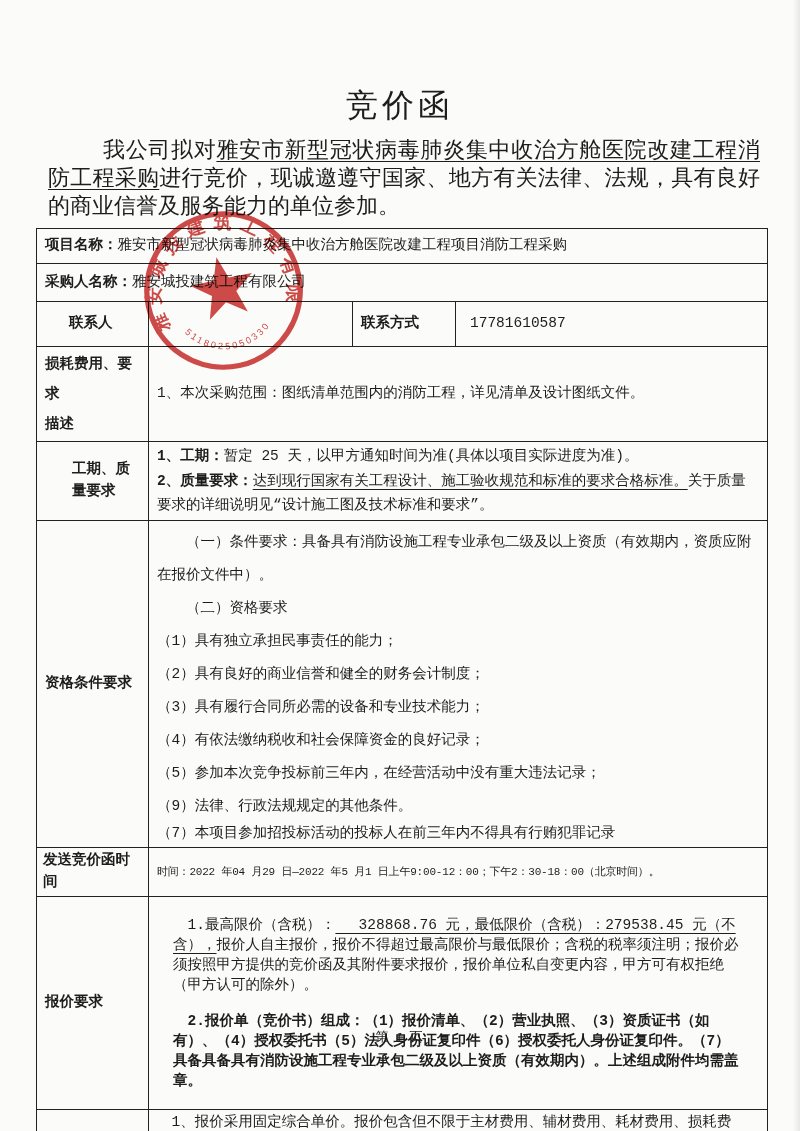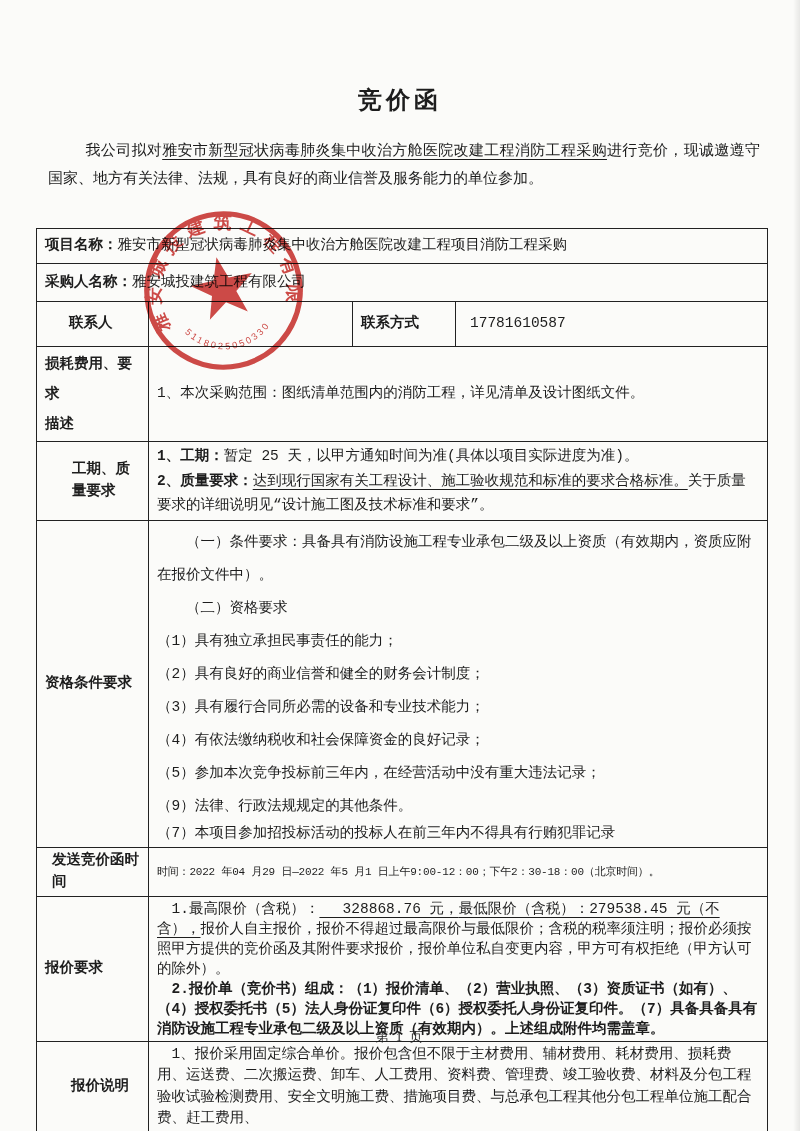--- a/index.html
+++ b/index.html
@@ -6,25 +6,25 @@
   body{
     width:800px;height:1131px;position:relative;overflow:hidden;
     background:#fbfbf9;
     font-family:"Liberation Serif","DejaVu Serif",serif;
     color:#1d1d1d;
   }
   .edge-shade{position:absolute;right:0;top:0;width:7px;height:100%;
     background:linear-gradient(to right,rgba(0,0,0,0),rgba(0,0,0,0.08));}
   .doc-title{
     position:absolute;top:84px;left:0;width:100%;margin:0;
-    text-align:center;font-size:24px;font-weight:bold;letter-spacing:4px;
+    text-align:center;font-size:32px;font-weight:normal;letter-spacing:4px;
   }
   .intro{
     position:absolute;top:136px;left:48px;width:712px;margin:0;
-    font-size:15px;line-height:28px;text-align:justify;text-indent:2.5em;
+    font-size:22px;line-height:28px;text-align:justify;text-indent:2.5em;
     word-break:break-all;
   }
   .u{text-decoration:underline;text-underline-offset:4px;text-decoration-thickness:1px;}
 
   table.bid{
     position:absolute;left:36px;top:228px;width:731px;
     border-collapse:collapse;table-layout:fixed;
     font-size:14.5px;line-height:1.5;
   }
   table.bid td{
@@ -36,21 +36,21 @@
   td.lbl{font-weight:bold;}
   .lblb{font-weight:bold;}
   td.topalign{vertical-align:top;padding-top:9px;}
   .two-line-label span{display:block;line-height:30px;}
   .qual-cell{padding:4px 8px 2px 10px;}
   .qual-cell p{margin:0;line-height:33px;}
   .qual-cell p.qi{text-indent:2em;}
   .qual-cell p.qlast{line-height:20px;}
   .sched-cell{line-height:24.5px;}
   .time-cell{white-space:nowrap;font-size:11px;letter-spacing:-0.2px;overflow:hidden;}
-  .quote-cell p{margin:0;line-height:20px;text-indent:1em;}
+  .quote-cell p{margin:16px;line-height:20px;text-indent:1em;}
   .quote-cell p.bold{font-weight:bold;}
   .note-cell{line-height:21.5px;text-indent:1em;vertical-align:top;padding-top:5px;}
   .footer{
     position:absolute;top:1028px;left:0;width:100%;
     text-align:center;font-size:13px;letter-spacing:2px;
   }
   .stamp{
     position:absolute;left:141px;top:208px;width:165px;height:165px;
     transform:rotate(-12deg);
     opacity:0.87;mix-blend-mode:multiply;
@@ -112,21 +112,21 @@
       <p>（2）具有良好的商业信誉和健全的财务会计制度；</p>
       <p>（3）具有履行合同所必需的设备和专业技术能力；</p>
       <p>（4）有依法缴纳税收和社会保障资金的良好记录；</p>
       <p>（5）参加本次竞争投标前三年内，在经营活动中没有重大违法记录；</p>
       <p>（9）法律、行政法规规定的其他条件。</p>
       <p class="qlast">（7）本项目参加招投标活动的投标人在前三年内不得具有行贿犯罪记录</p>
     </td>
   </tr>
 
   <tr>
-    <td class="lbl" style="height:26px;padding-left:15px;">发送竞价函时间</td>
+    <td class="lbl" style="height:26px;padding-left:6px;">发送竞价函时间</td>
     <td colspan="3" class="time-cell">时间：2022 年04 月29 日—2022 年5 月1 日上午9:00-12：00；下午2：30-18：00（北京时间）。</td>
   </tr>
 
   <tr>
     <td class="lbl" style="height:118px;">报价要求</td>
     <td colspan="3" class="quote-cell">
       <p><span>1.最高限价（含税）：</span><span class="u">　 328868.76 元，</span><span class="u">最低限价（含税）：279538.45 元（不含），</span><span>报价人自主报价，报价不得超过最高限价与最低限价；含税的税率须注明；报价必须按照甲方提供的竞价函及其附件要求报价，报价单位私自变更内容，甲方可有权拒绝（甲方认可的除外）。</span></p>
       <p class="bold">2.报价单（竞价书）组成：（1）报价清单、（2）营业执照、（3）资质证书（如有）、（4）授权委托书（5）法人身份证复印件（6）授权委托人身份证复印件。（7）具备具备具有消防设施工程专业承包二级及以上资质（有效期内）。上述组成附件均需盖章。</p>
     </td>
   </tr>

